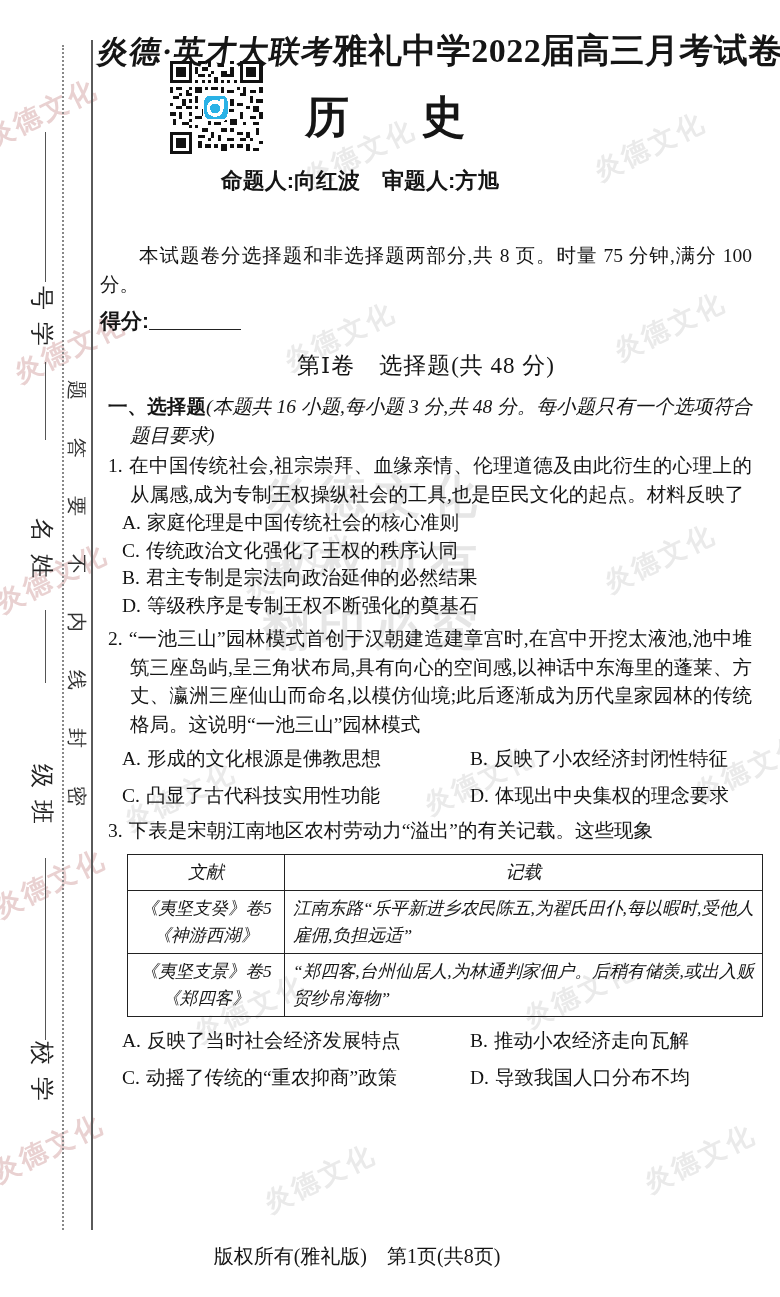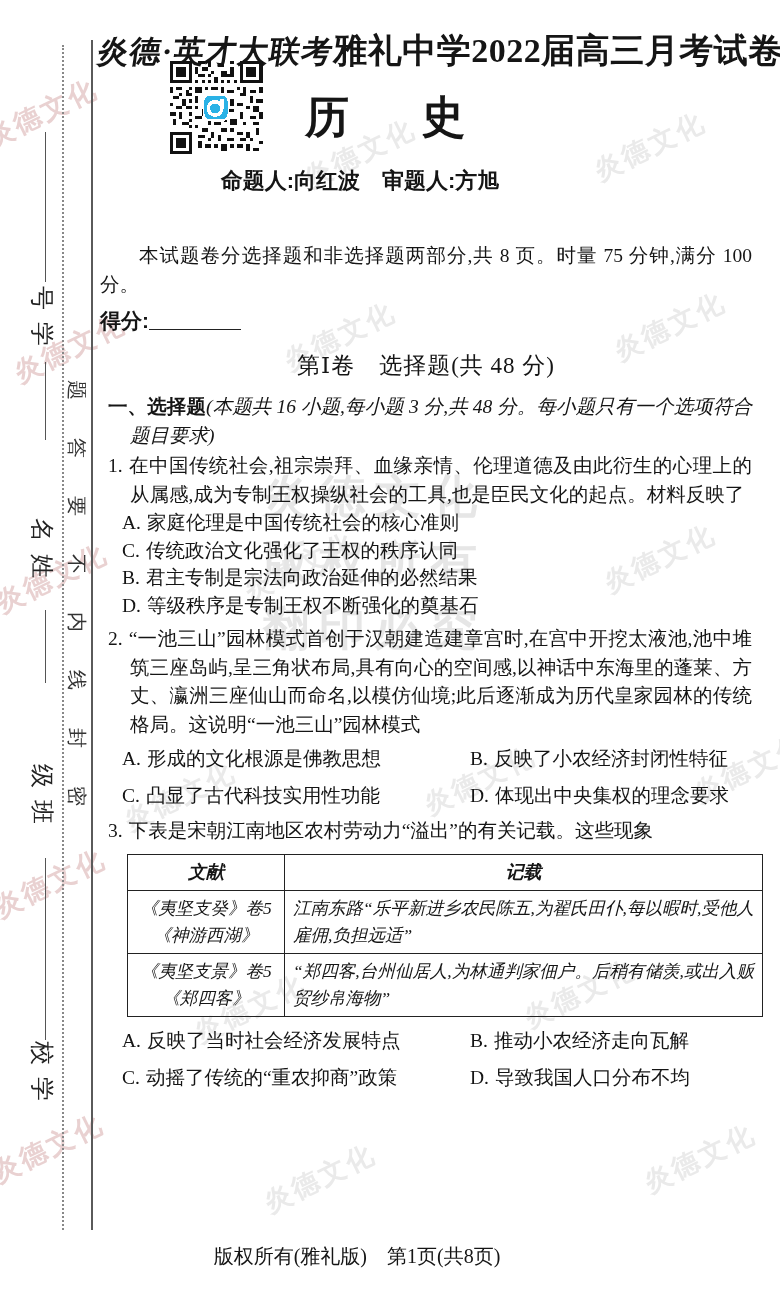--- a/index.html
+++ b/index.html
@@ -47,21 +47,21 @@
   .q{margin-top:2px;}
   .q .stem{padding-left:30px;text-indent:-22px;}
   .opts-col{margin-left:22px;}
   .opts-col div{line-height:27.5px;}
   .opts-grid{margin-left:22px;display:grid;grid-template-columns:348px auto;row-gap:10px;margin-top:6px;line-height:27px;}
   .okey{margin-right:6px;}
   
   table.lit{border-collapse:collapse;margin:8px 0 10px 27px;width:636px;table-layout:fixed;
             font-size:17.5px;line-height:27px;}
   table.lit th,table.lit td{border:1.4px solid #222;padding:4px 8px;vertical-align:middle;}
-  table.lit th{font-weight:bold;text-align:center;font-size:18px;}
+  table.lit th{font-weight:normal;text-align:center;font-size:18px;}
   td.c1{width:140px;text-align:center;white-space:pre-line;padding:4px 2px;margin-top:16px;}
   td.c2{text-align:justify;}
   
   .footer{position:absolute;left:92px;top:1243px;width:530px;text-align:center;font-size:20px;}
 </style>
 </head>
 <body>
 
 <span class="wm pink" style="left:-18px;top:95px">炎德文化</span>
 <span class="wm gray" style="left:590px;top:128px">炎德文化</span>

